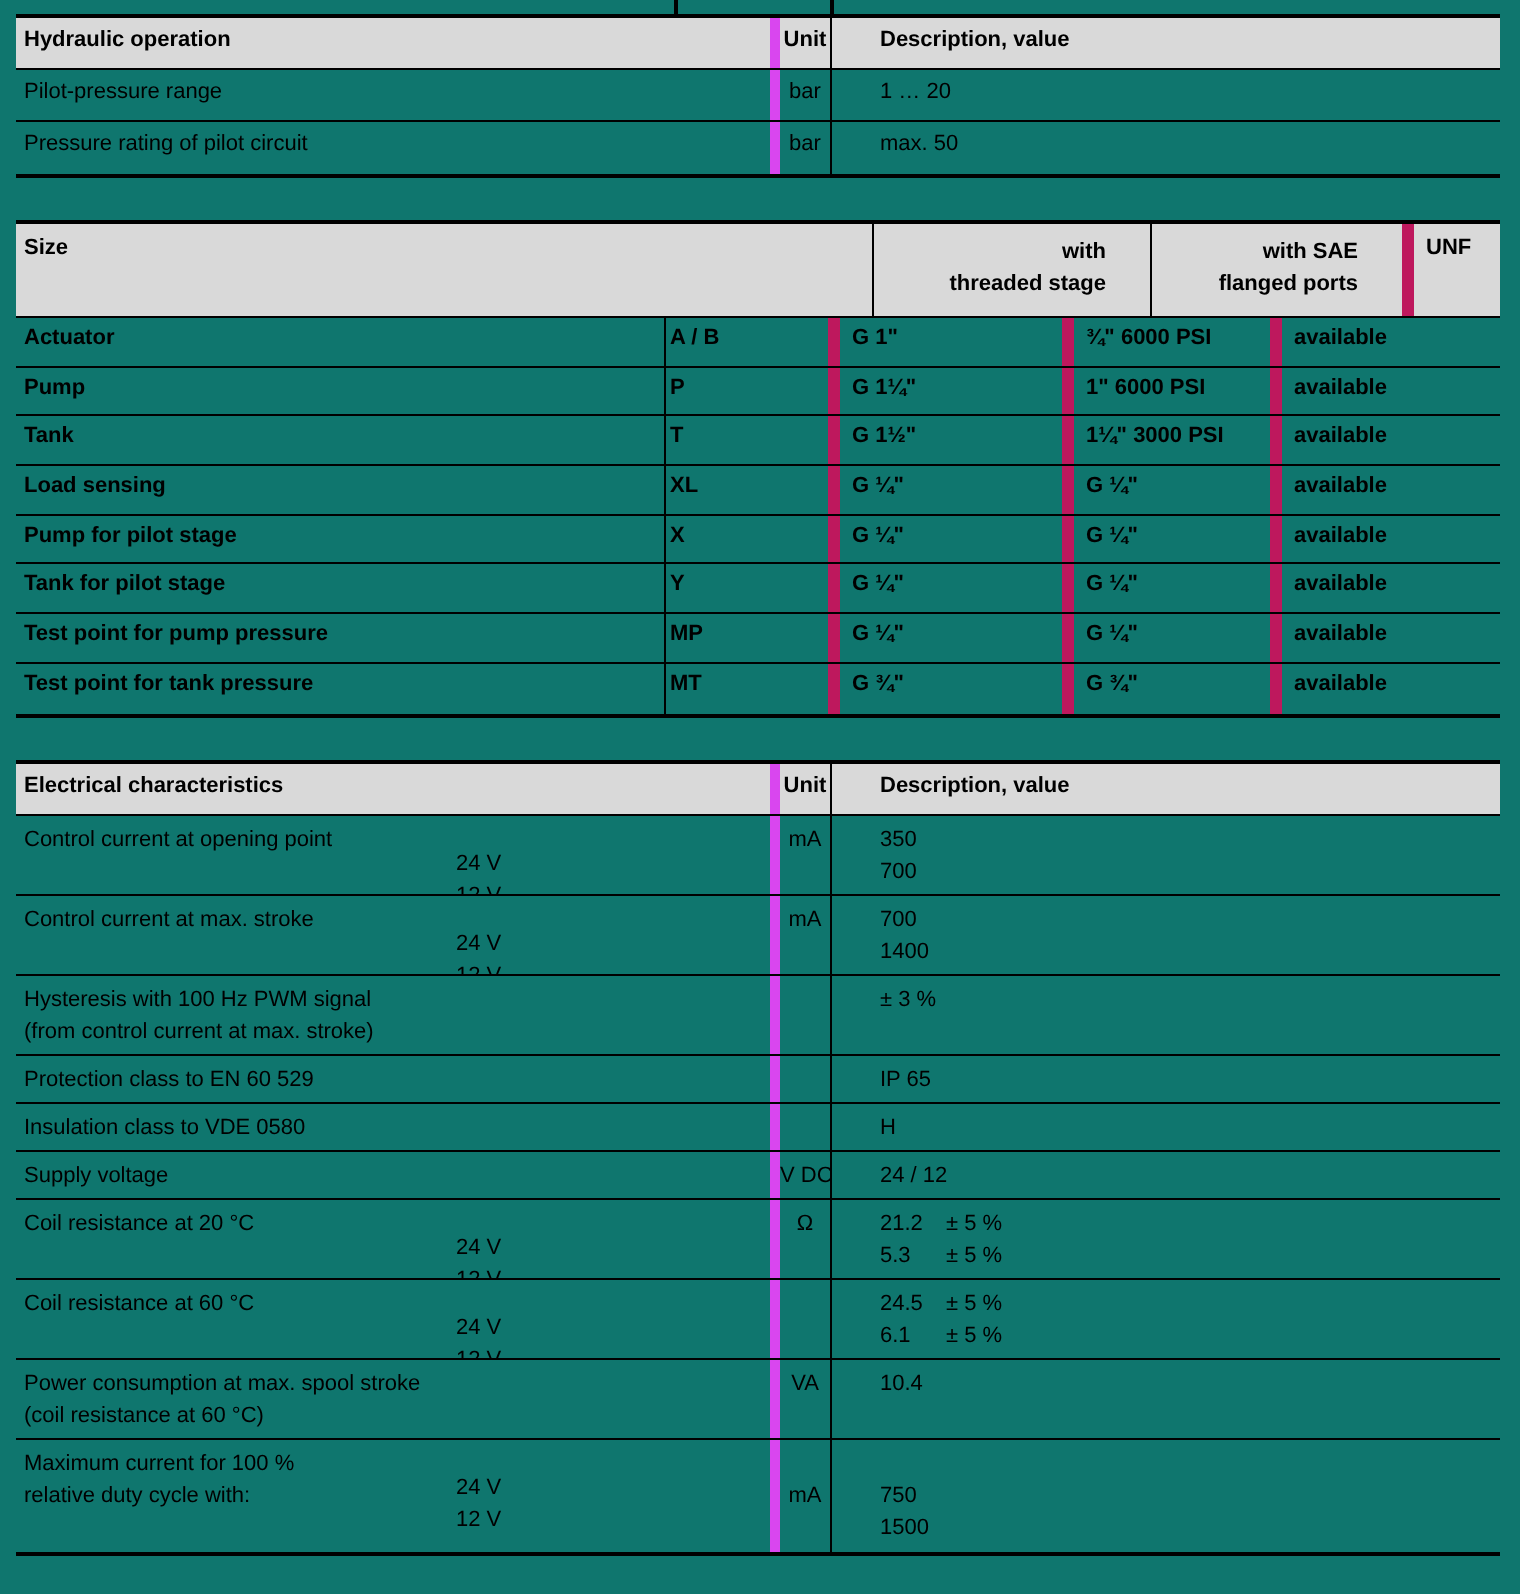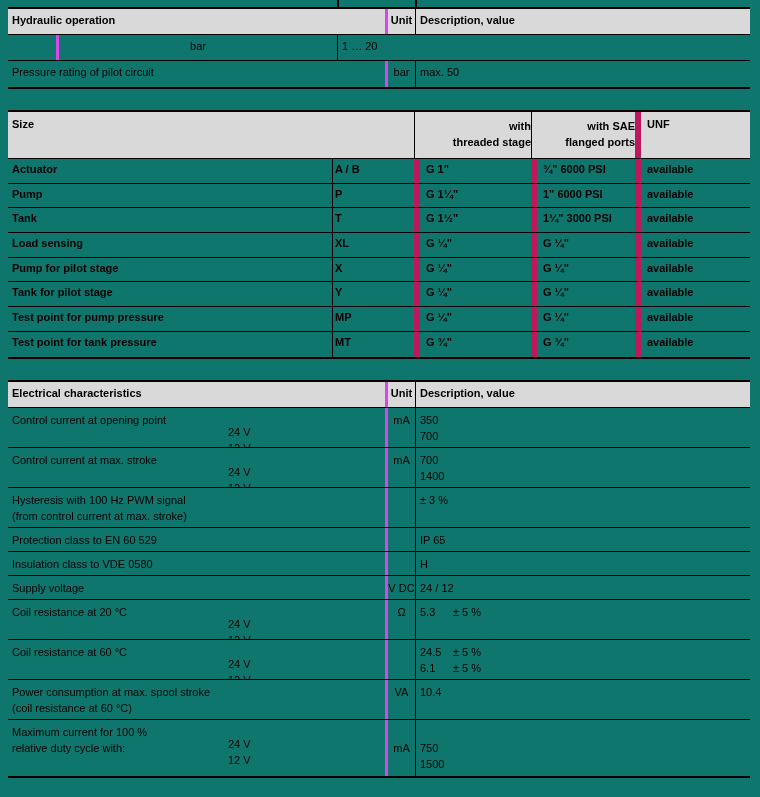--- a/index.html
+++ b/index.html
@@ -18,36 +18,36 @@
          border-top:2px solid #000; border-bottom:2px solid #000; }
   .t1 { top:7px; }
   .t2 { top:110px; }
   .t3 { top:380px; }
 
   .hrow { background:#d9d9d9; display:grid; border-bottom:1.5px solid #000; font-weight:bold; }
   .row  { display:grid; border-bottom:1px solid #000; }
   .row:last-child { border-bottom:none; }
 
   .t13 { grid-template-columns:329px 78px 1fr; }
-  .t2h { grid-template-columns:406px 117px 104px 1fr; }
+  .t2h { grid-template-columns:406px 117px 104px 1fr;gap:22px; }
   .t2r { grid-template-columns:324px 82px 117px 104px 1fr;font-weight:bold; }
 
   .t1 .hrow, .t1 .row { height:26px; }
   .t2 .hrow { height:47px; }
   .t2 .row  { height:24.7px; }
   .t3 .hrow { height:26px; }
   .h1 { height:24px; } .h2 { height:40px; } .h3 { height:56px; }
 
   .cell { padding-top:4px; overflow:hidden; }
   .t1 .cell, .t3 .hrow .cell { padding-top:5px; }
   .t2 .hrow .cell { padding-top:6px; }
 
   .c-name { padding-left:4px; position:relative; }
-  .c-unit { text-align:center; border-left:3px solid #d946ef;margin-left:48px; }
-  .c-desc { padding-left:4px; border-left:1px solid #000; }
+  .c-unit { text-align:center; border-left:5px solid #d946ef;margin-left:48px; }
+  .c-desc { padding-left:24px; border-left:1px solid #000; }
   .c-code { padding-left:2px; border-left:1px solid #000; }
   .c-mid  { text-align:right; border-left:1px solid #000; }
   .c-left { padding-left:6px; border-left:6px solid #be185d; }
 
   .ln { min-height:16px; line-height:16px; white-space:pre; }
   .volts { position:absolute; left:220px; top:16px; }
   .val { display:inline-block; width:33px; }
 </style>
 </head>
 <body>
@@ -55,20 +55,21 @@
 <div class="page">
   <div class="tick" style="left:337px"></div>
   <div class="tick" style="left:415px"></div>
   <section class="tbl t1" id="t-hydraulic">
       <div class="hrow t13">
         <div class="cell c-name">Hydraulic operation</div>
         <div class="cell c-unit">Unit</div>
         <div class="cell c-desc">Description, value</div>
       </div>
       <div class="row t13">
+        <div class="cell c-name">Pilot-pressure range</div>
         <div class="cell c-unit">bar</div>
         <div class="cell c-desc">1 … 20</div>
       </div>
       <div class="row t13">
         <div class="cell c-name">Pressure rating of pilot circuit</div>
         <div class="cell c-unit">bar</div>
         <div class="cell c-desc">max. 50</div>
       </div>
     </section>
   <section class="tbl t2" id="t-size">
@@ -223,20 +224,21 @@
           <div class="ln">Coil resistance at 20 °C</div>
           <div class="volts">
             <div class="ln">24 V</div>
             <div class="ln">12 V</div>
           </div>
         </div>
         <div class="cell c-unit">
           <div class="ln">Ω</div>
         </div>
         <div class="cell c-desc">
+          <div class="ln"><span class="val">21.2</span><span class="pm">± 5 %</span></div>
           <div class="ln"><span class="val">5.3</span><span class="pm">± 5 %</span></div>
         </div>
       </div>
       <div class="row t13 h2">
         <div class="cell c-name">
           <div class="ln">Coil resistance at 60 °C</div>
           <div class="volts">
             <div class="ln">24 V</div>
             <div class="ln">12 V</div>
           </div>

